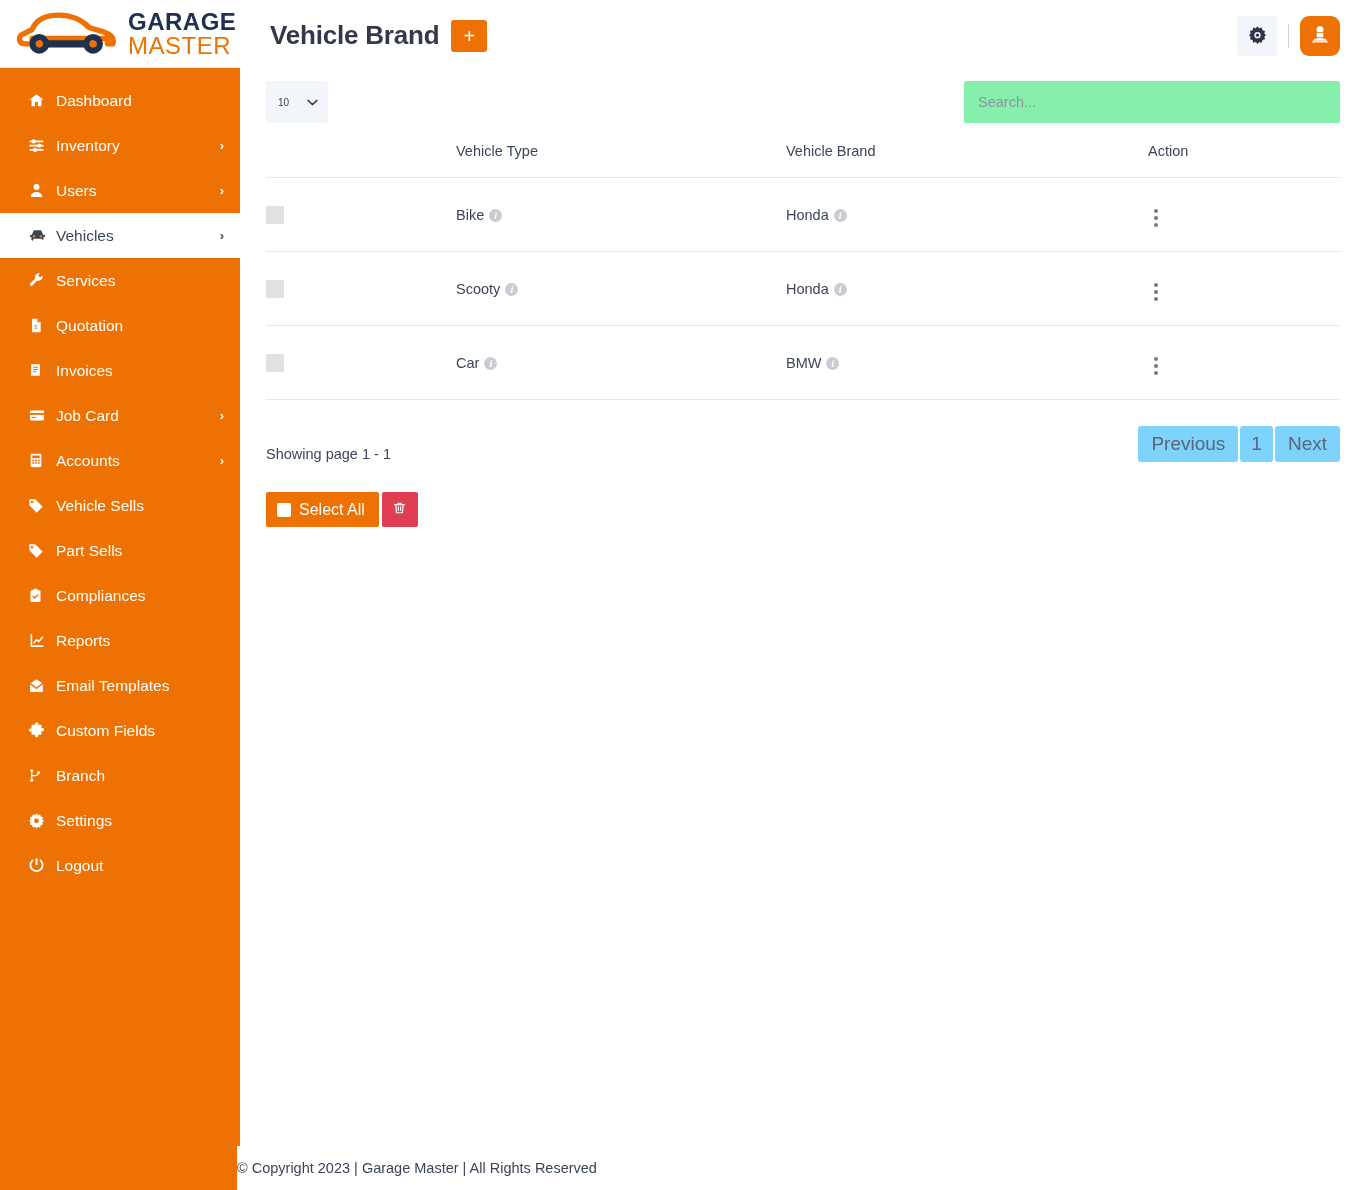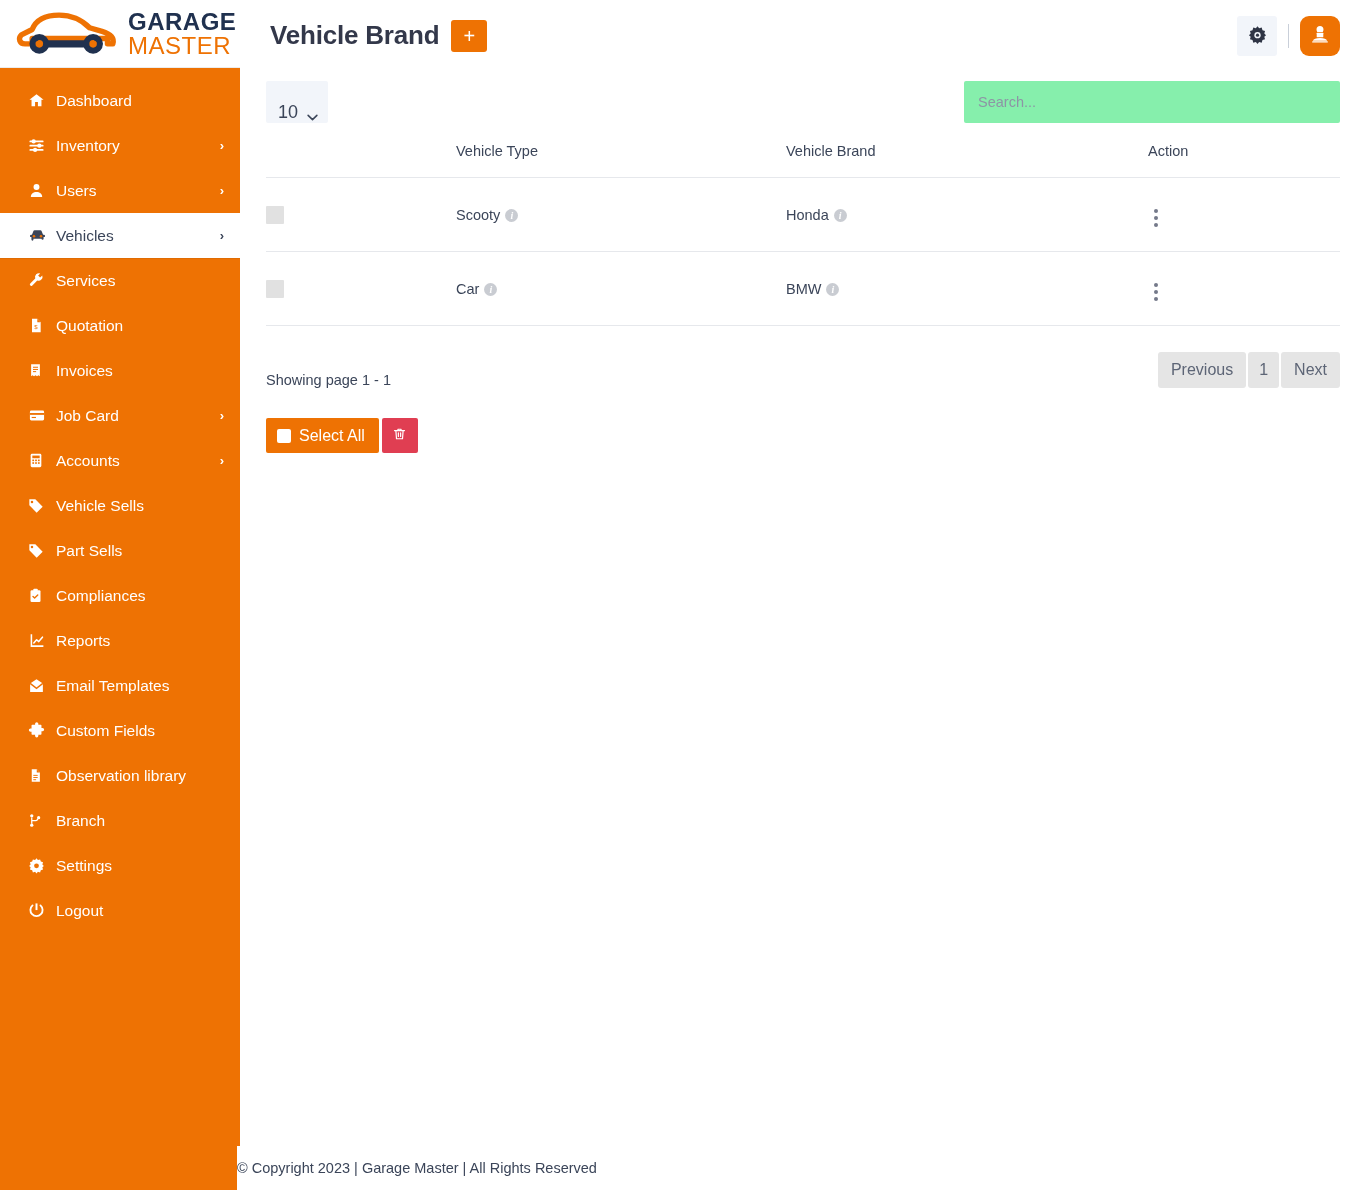--- a/index.html
+++ b/index.html
@@ -138,24 +138,24 @@
     align-items: flex-start;
     padding-top: 10px;
     height: 62px;
   }
   .len-select {
     width: 62px; height: 42px;
     background: #f2f5fa;
     border: none;
     border-radius: 2px;
     display: flex;
-    align-items: flex-end;
+    align-items: center;
     justify-content: space-between;
     padding: 0 10px 0 12px;
-    font-size: 18px;
+    font-size: 10px;
     color: #3b4559;
     cursor: pointer;
   }
   .len-select .caret { font-size: 11px; color: #3b4559; }
   .search-box {
     margin-left: auto;
     width: 376px; height: 42px;
     background: #86efac;
     border: none;
     border-radius: 2px;
@@ -236,24 +236,24 @@
   .showing {
     font-size: 14.5px;
     color: #3b4559;
   }
   .pager {
     margin-left: auto;
     display: flex;
     gap: 2px;
   }
   .pg {
-    background: #e5e5e5;
+    background: #7dd3fc;
     border: none;
     color: #5d6576;
-    font-size: 16px;
+    font-size: 19px;
     font-family: "Liberation Sans", sans-serif;
     padding: 8px 13px;
     border-radius: 3px;
     cursor: pointer;
     line-height: 20px;
   }
   .pg.num { padding: 8px 11px; }
 
   .bulk-row {
     display: flex;
@@ -499,34 +499,20 @@
 
       <div class="nav-item">
         <span class="nav-icon">
           <svg width="17" height="17" viewBox="0 0 24 24">
               <path d="M10 2.5a2.3 2.3 0 014.6 0V4H18a1 1 0 011 1v3.4h1.5a2.3 2.3 0 010 4.6H19V17a1 1 0 01-1 1h-3.4v1.5a2.3 2.3 0 01-4.6 0V18H6a1 1 0 01-1-1v-3.4H3.5a2.3 2.3 0 010-4.6H5V5a1 1 0 011-1h4z"></path>
             </svg>
         </span>
         <span class="nav-label">Custom Fields</span>
       </div>
 
-      <div class="nav-item">
-        <span class="nav-icon">
-          <svg width="15" height="17" viewBox="0 0 24 24">
-              <path d="M6 2h8l5 5v15H6z"></path>
-              <path d="M14 2v5h5" fill="#ee7203"></path>
-              <g fill="#ee7203">
-                <rect x="8.5" y="11" width="7" height="1.5"></rect>
-                <rect x="8.5" y="14.5" width="7" height="1.5"></rect>
-                <rect x="8.5" y="18" width="4.5" height="1.5"></rect>
-              </g>
-            </svg>
-        </span>
-        <span class="nav-label">Observation library</span>
-      </div>
 
       <div class="nav-item">
         <span class="nav-icon">
           <svg width="15" height="17" viewBox="0 0 24 24">
               <circle cx="6" cy="4.5" r="2.6"></circle>
               <circle cx="6" cy="19.5" r="2.6"></circle>
               <circle cx="17" cy="7.5" r="2.6"></circle>
               <path d="M6 7v10M6.5 12h6a3 3 0 003-3" stroke="#fff" stroke-width="2" fill="none"></path>
             </svg>
         </span>
@@ -602,20 +588,38 @@
       <thead>
         <tr>
           <th class="c-check"></th>
           <th class="c-type">Vehicle Type</th>
           <th class="c-brand">Vehicle Brand</th>
           <th class="c-act">Action</th>
         </tr>
       </thead>
       <tbody>
 
+        <tr>
+          <td>
+            <span class="row-check"></span>
+          </td>
+          <td>
+            <span>Bike</span><span class="info-icon">i</span>
+          </td>
+          <td>
+            <span>Honda</span><span class="info-icon">i</span>
+          </td>
+          <td>
+            <span class="kebab">
+                <i></i>
+                <i></i>
+                <i></i>
+              </span>
+          </td>
+        </tr>
 
         <tr>
           <td>
             <span class="row-check"></span>
           </td>
           <td>
             <span>Scooty</span><span class="info-icon">i</span>
           </td>
           <td>
             <span>Honda</span><span class="info-icon">i</span>

